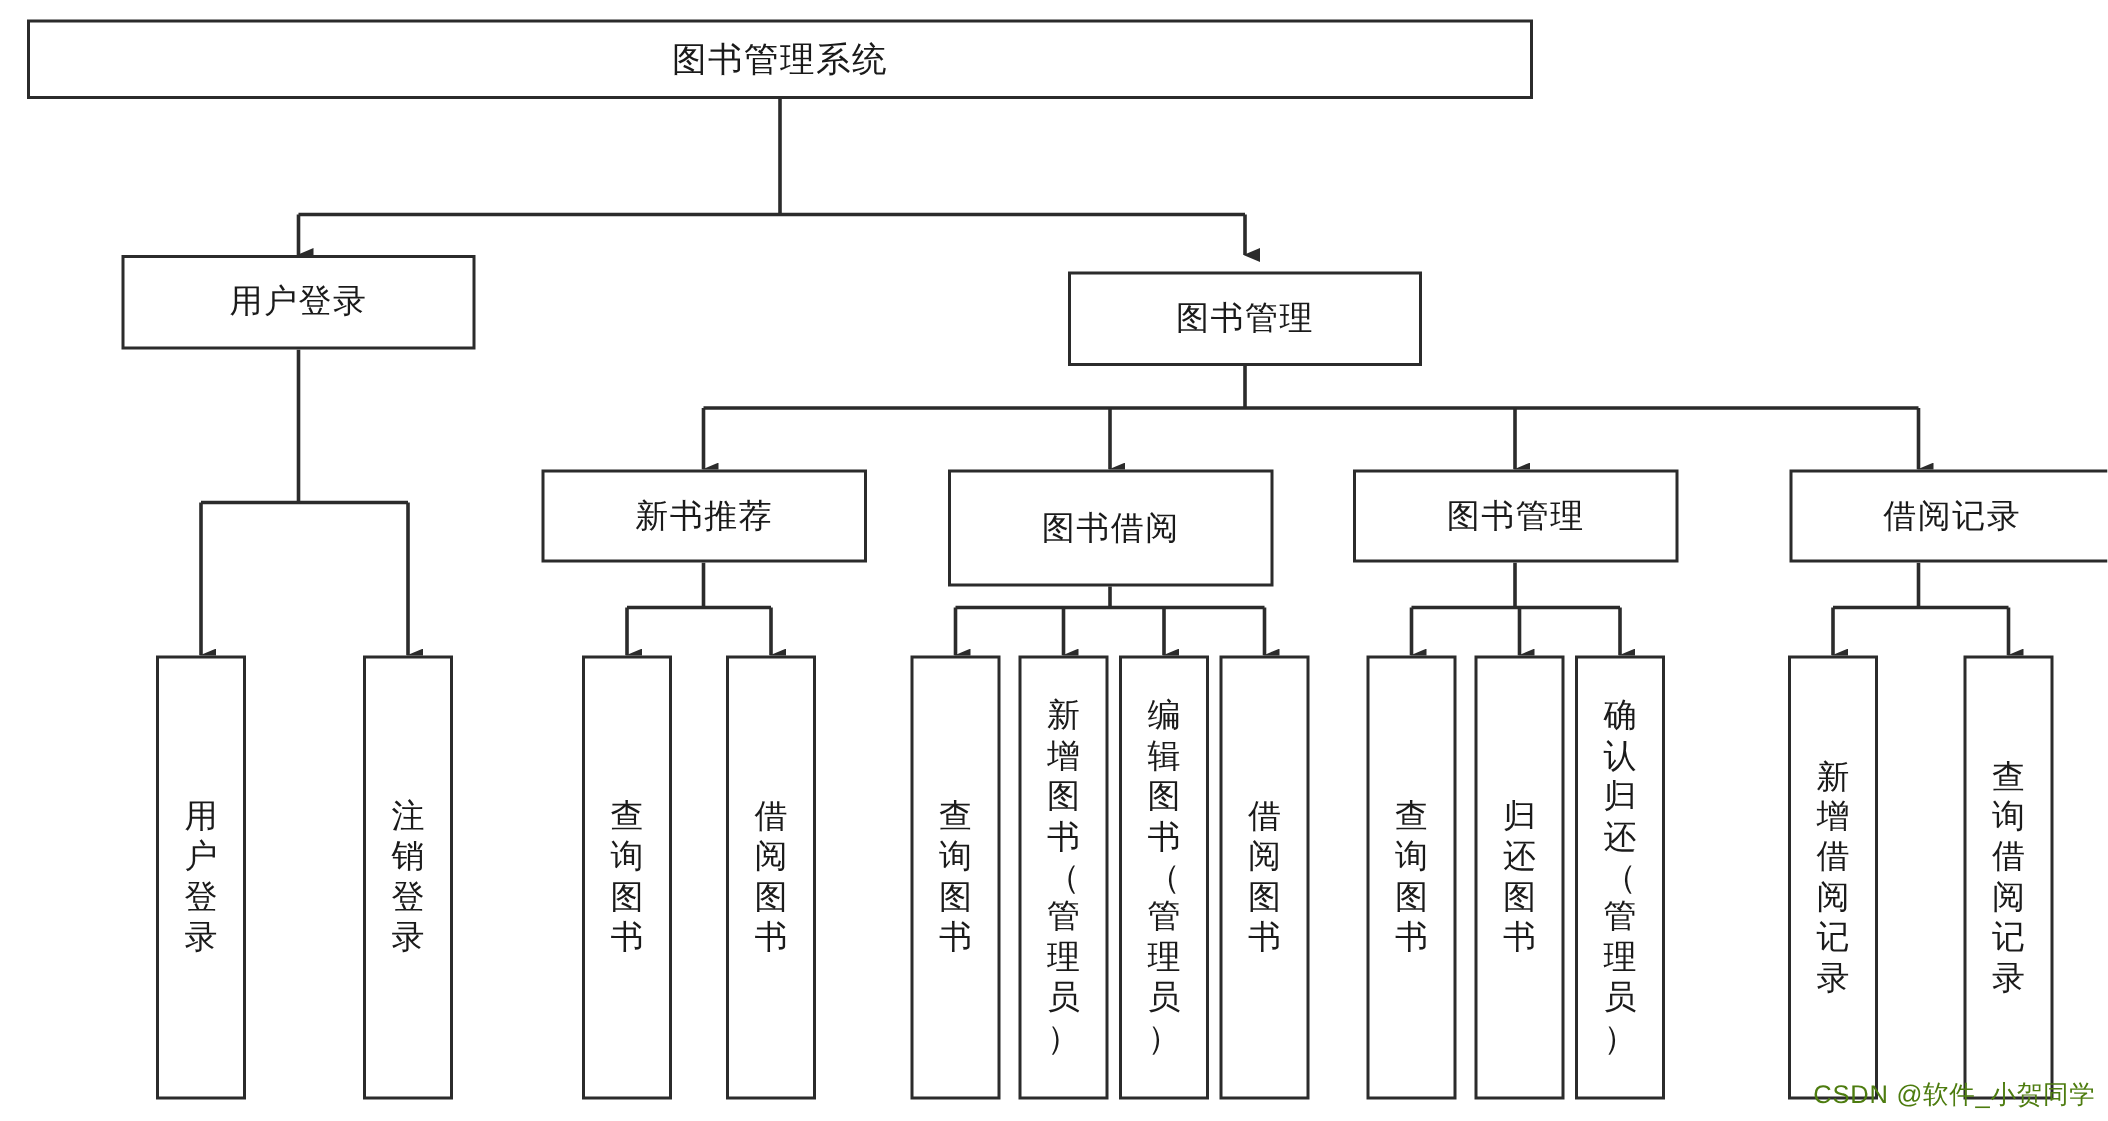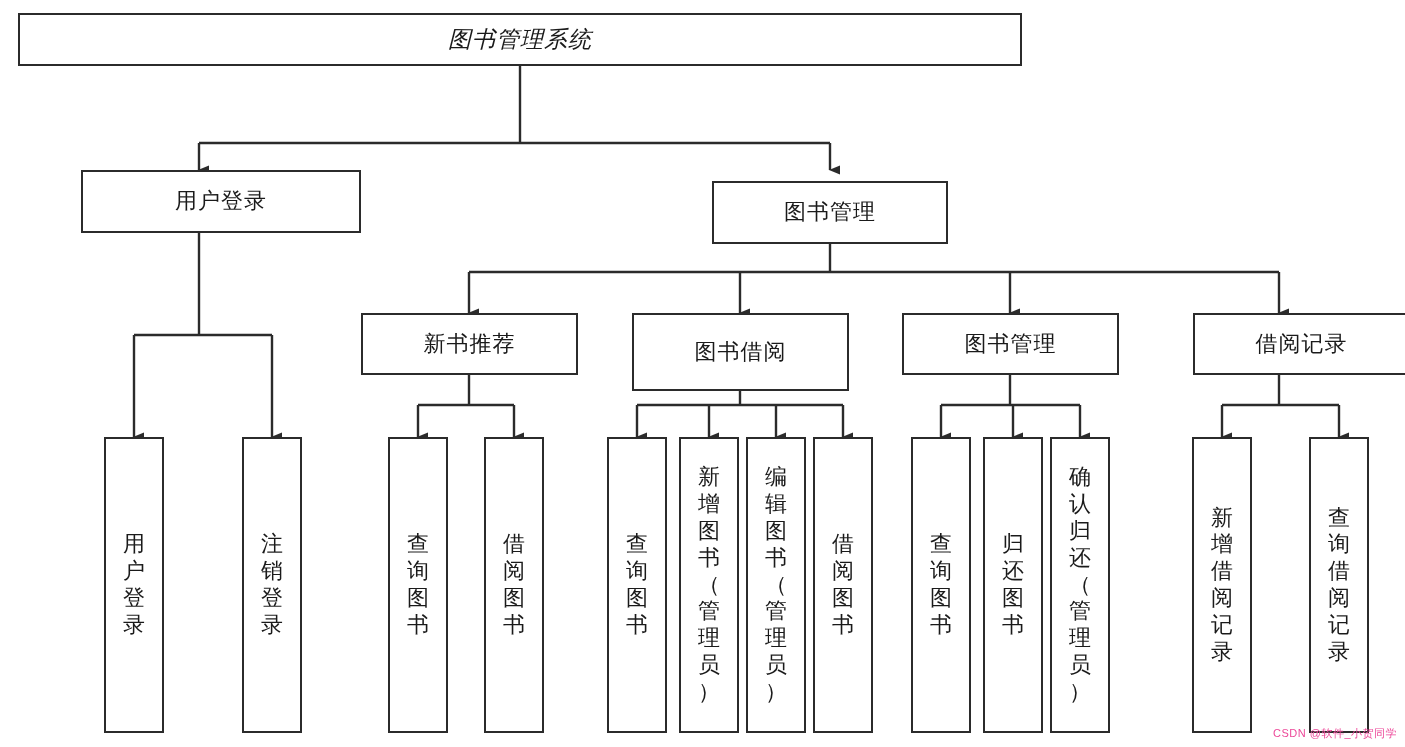--- a/index.html
+++ b/index.html
@@ -56,22 +56,22 @@
     justify-content: center;
   }
   .vchar {
     display: block;
     height: 1.22em;
   }
   .watermark {
     position: absolute;
     right: 8px;
     bottom: 6px;
-    font-size: 11px;
-    color: #ec4899;
+    font-size: 17px;
+    color: #4d7c0f;
     letter-spacing: 0.5px;
     white-space: nowrap;
     user-select: none;
   }
 </style>
 </head>
 <body>
 
 <div id="diagram-canvas">
 
@@ -112,24 +112,24 @@
         <line x1="1013" y1="405" x2="1013" y2="437" stroke="#2b2b2b" stroke-width="2.4" marker-end="url(#arrowhead)"></line>
         <line x1="1080" y1="405" x2="1080" y2="437" stroke="#2b2b2b" stroke-width="2.4" marker-end="url(#arrowhead)"></line>
         <line x1="1279" y1="375" x2="1279" y2="405" stroke="#2b2b2b" stroke-width="2.4"></line>
         <line x1="1222" y1="405" x2="1339" y2="405" stroke="#2b2b2b" stroke-width="2.4"></line>
         <line x1="1222" y1="405" x2="1222" y2="437" stroke="#2b2b2b" stroke-width="2.4" marker-end="url(#arrowhead)"></line>
         <line x1="1339" y1="405" x2="1339" y2="437" stroke="#2b2b2b" stroke-width="2.4" marker-end="url(#arrowhead)"></line>
       </g>
   </svg>
 
   <div id="nodes-group">
-      <div class="node-box" style="left: 18px; top: 13px; width: 1004px; height: 53px; font-style: italic;">
+      <div class="node-box" style="left: 18px; top: 13px; width: 1004px; height: 53px;">
         <div class="node-label-h" style="font-size: 23px;">图书管理系统</div>
       </div>
-      <div class="node-box" style="left: 81px; top: 170px; width: 280px; height: 63px;">
+      <div class="node-box" style="left: 81px; top: 170px; width: 236px; height: 63px;">
         <div class="node-label-h">用户登录</div>
       </div>
       <div class="node-box" style="left: 712px; top: 170px; width: 236px; height: 63px; margin-top: 11px;">
         <div class="node-label-h">图书管理</div>
       </div>
       <div class="node-box" style="left: 361px; top: 313px; width: 217px; height: 62px; align-items: center;">
         <div class="node-label-h">新书推荐</div>
       </div>
       <div class="node-box" style="left: 632px; top: 313px; width: 217px; height: 78px;">
         <div class="node-label-h">图书借阅</div>

